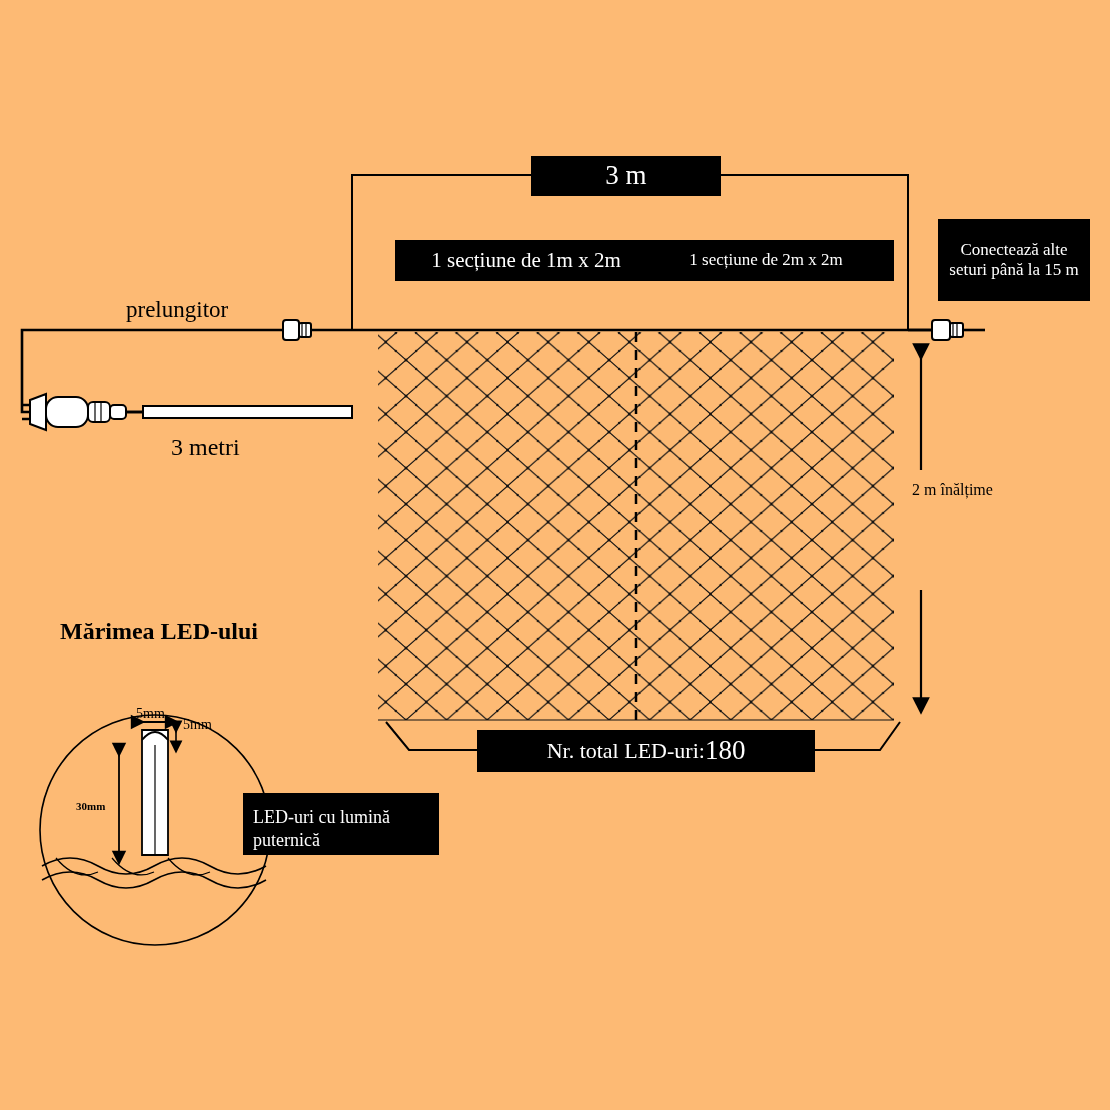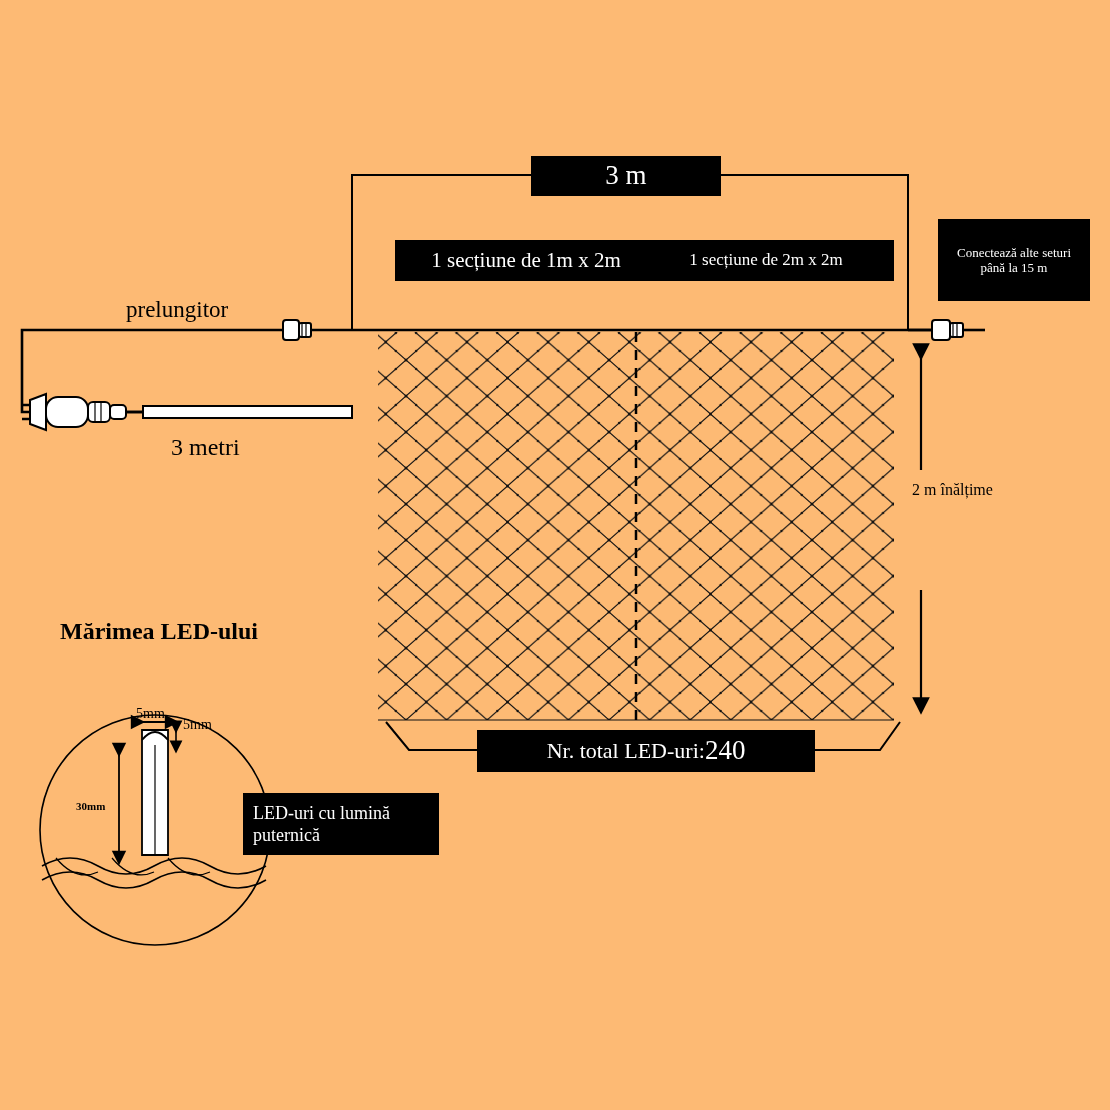--- a/index.html
+++ b/index.html
@@ -49,33 +49,33 @@
     left: 371px; top: 240px; width: 262px; height: 41px;
     font-size: 21px;
     margin-left: 24px;
   }
   #lbl-sec2 {
     left: 638px; top: 240px; width: 256px; height: 41px;
     font-size: 17px;
   }
   #lbl-connect {
     left: 938px; top: 219px; width: 152px; height: 82px;
-    font-size: 13px;
+    font-size: 17px;
     flex-direction: column;
     padding: 4px 6px;
   }
   #lbl-total {
     left: 477px; top: 730px; width: 338px; height: 42px;
     font-size: 22px;
   }
   #lbl-total .val { font-size: 27px; }
   #lbl-bright {
     left: 243px; top: 793px; width: 196px; height: 62px;
     font-size: 18px;
-    justify-content: center;
+    justify-content: flex-end;
     text-align: left;
     padding: 4px 10px;
     flex-direction: column;
     align-items: flex-start;
     line-height: 1.25;
   }
   #txt-prelungitor { left: 126px; top: 297px; font-size: 23px; }
   #txt-3metri { left: 171px; top: 422px; font-size: 24px; margin-top: 12px; }
   #txt-height { left: 912px; top: 481px; font-size: 16px; }
   #txt-ledsize { left: 60px; top: 618px; font-size: 24px; font-weight: bold; }
@@ -197,21 +197,21 @@
   <div class="lbl" id="lbl-sec2">
     <span>1 secțiune de 2m x 2m</span>
   </div>
 
   <div class="lbl" id="lbl-connect">
     <span>Conectează alte seturi până la 15 m</span>
   </div>
 
   <div class="lbl" id="lbl-total">
     <span>Nr. total LED-uri:</span>
-    <span class="val">240</span>
+    <span class="val">180</span>
   </div>
 
   <div class="lbl" id="lbl-bright">
     <span>LED-uri cu lumină puternică</span>
   </div>
 
   <div class="plain" id="txt-prelungitor">prelungitor</div>
   <div class="plain" id="txt-3metri">3 metri</div>
   <div class="plain" id="txt-height">2 m înălțime</div>
   <div class="plain" id="txt-ledsize">Mărimea LED-ului</div>

